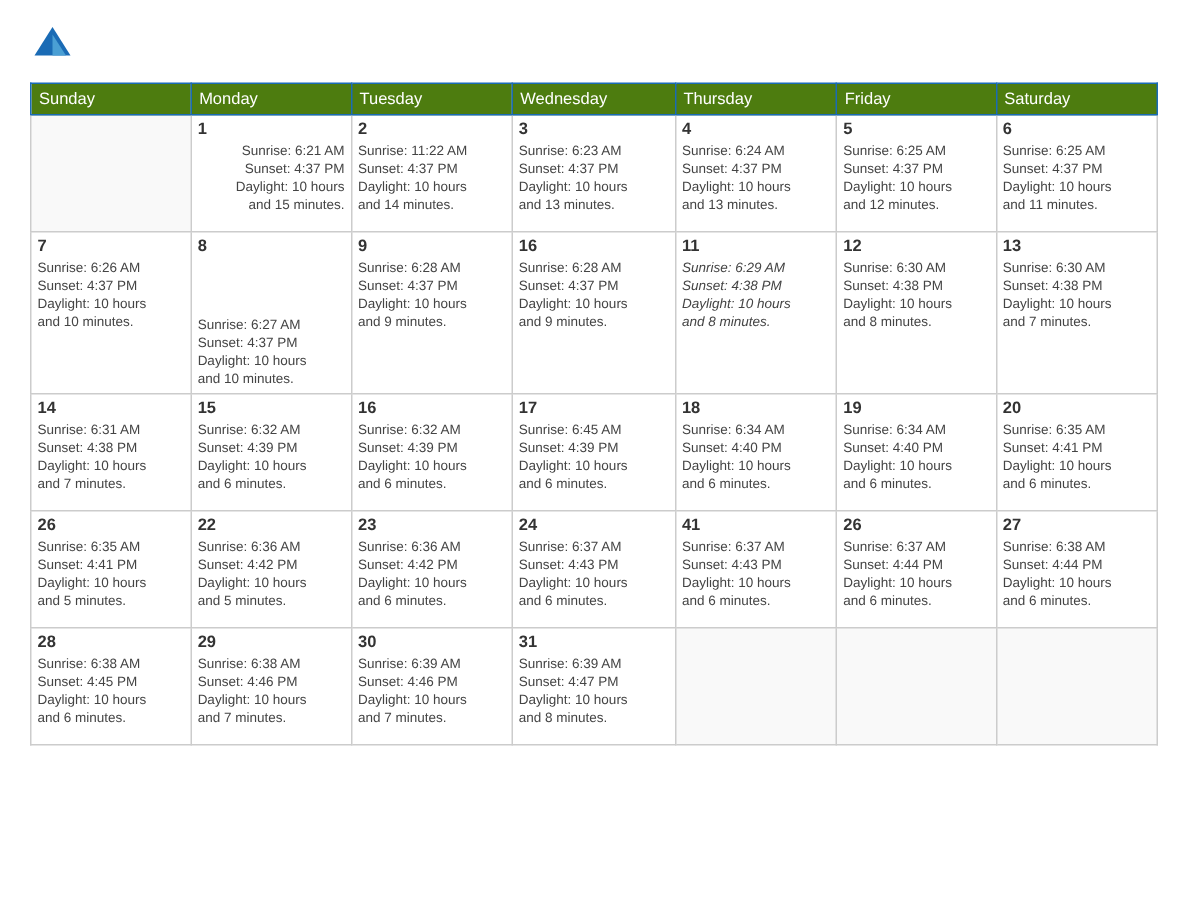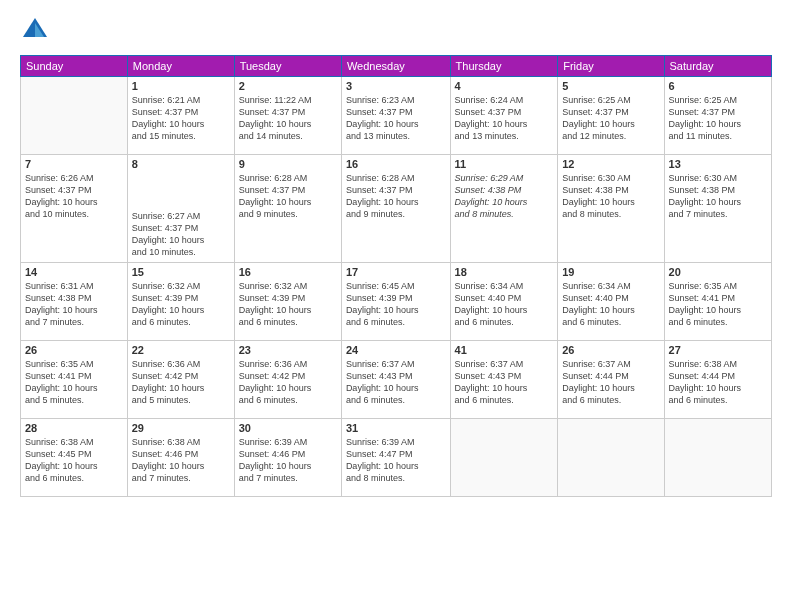--- a/index.html
+++ b/index.html
@@ -57,21 +57,21 @@
     .location {
       font-size: 14px;
       color: #555;
     }
     .calendar {
       width: 100%;
       border-collapse: collapse;
       font-size: 10px;
     }
     .calendar th {
-      background: #a21caf;
+      background: #4d7c0f;
       color: white;
       text-align: left;
       padding: 4px 5px;
       font-size: 11px;
       font-weight: normal;
       border: 1px solid #1a6bb5;
     }
     .calendar td {
       border: 1px solid #ccc;
       vertical-align: top;
@@ -131,21 +131,21 @@
           <th>Thursday</th>
           <th>Friday</th>
           <th>Saturday</th>
         </tr>
     </thead>
     <tbody id="calendar-body">
     <tr class="week-row">
           <td class="empty"></td>
           <td>
             <span class="day-number">1</span>
-            <div class="day-info" style="white-space: pre-line;">Sunrise: 6:21 AM
+            <div class="day-info" style="white-space: pre-line; text-align: right;">Sunrise: 6:21 AM
 Sunset: 4:37 PM
 Daylight: 10 hours
 and 15 minutes.</div>
           </td>
           <td>
             <span class="day-number">2</span>
             <div class="day-info" style="white-space: pre-line;">Sunrise: 11:22 AM
 Sunset: 4:37 PM
 Daylight: 10 hours
 and 14 minutes.</div>

